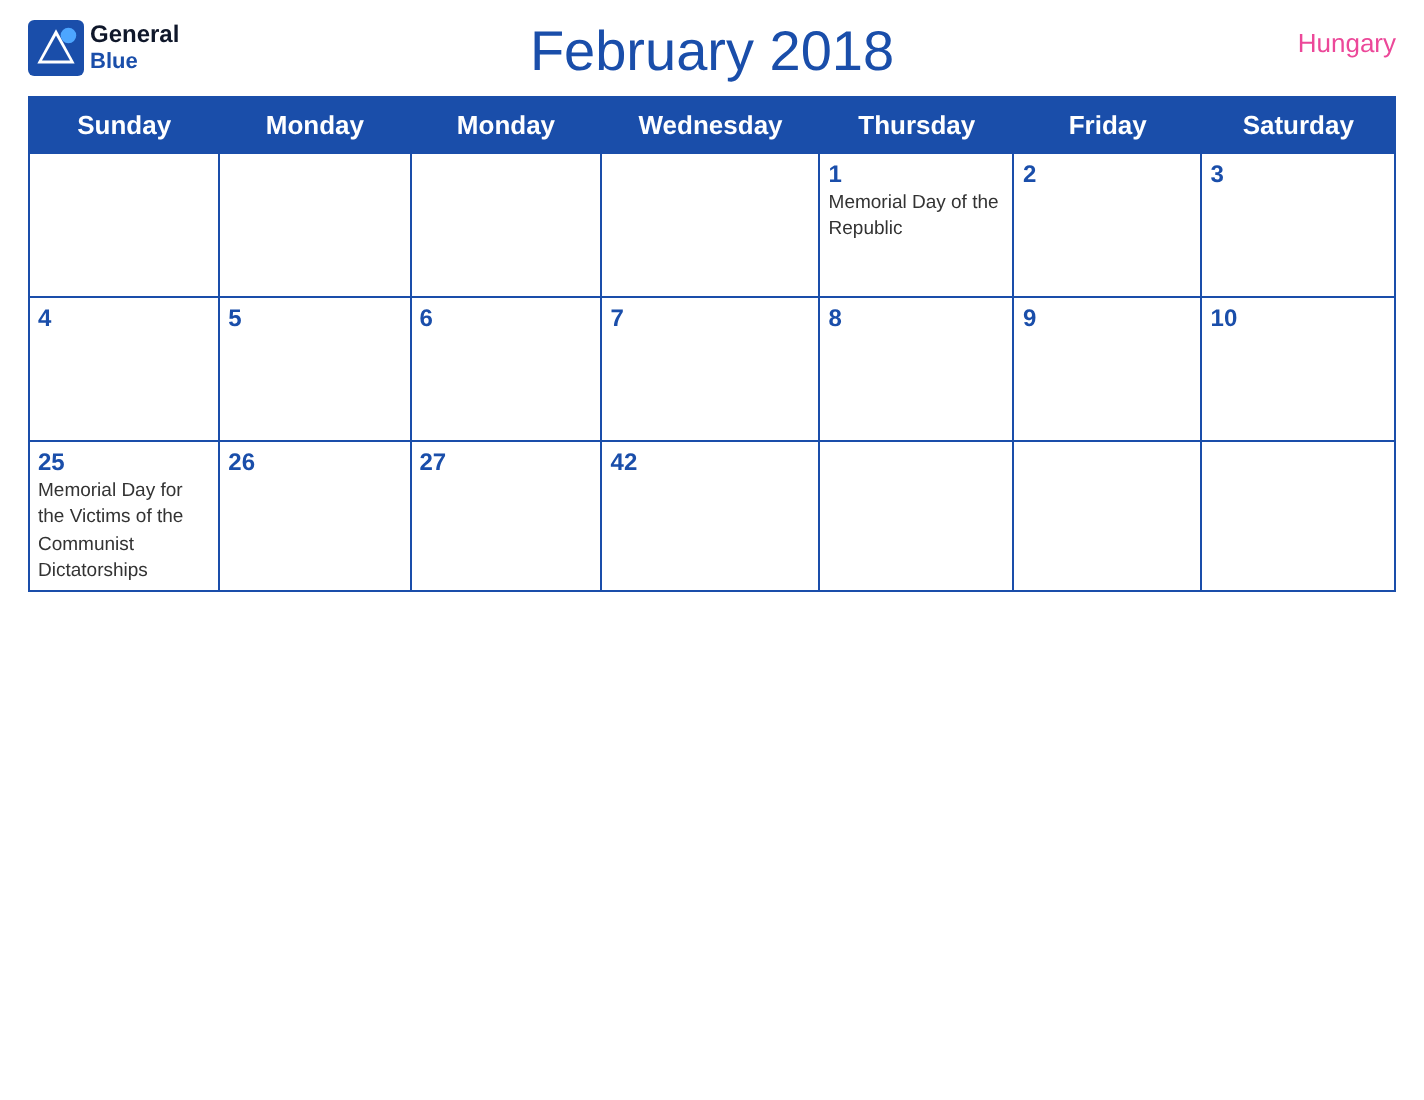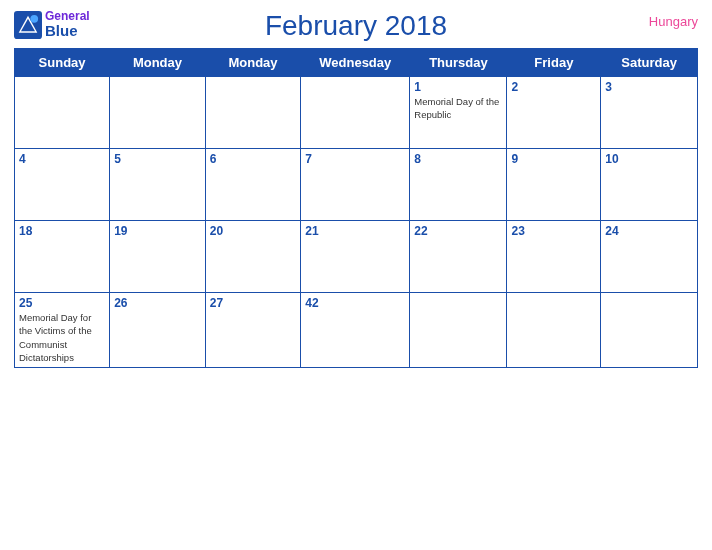--- a/index.html
+++ b/index.html
@@ -29,28 +29,28 @@
       display: flex;
       align-items: center;
     }
     .logo-text {
       display: flex;
       flex-direction: column;
       font-size: 11px;
       line-height: 1.1;
     }
     .logo-general {
-      color: #6d28d9;
+      color: #0f172a;
       font-weight: bold;
       font-size: 12px;
     }
     .logo-blue {
       color: #1a4eaa;
       font-weight: bold;
-      font-size: 15px;
+      font-size: 11px;
     }
     .logo-icon {
       width: 28px;
       height: 28px;
       margin-right: 3px;
     }
     .calendar-title {
       font-size: 28px;
       font-weight: normal;
       color: #1a4eaa;
@@ -165,43 +165,20 @@
             <span class="day-num">8</span>
           </td>
           <td>
             <span class="day-num">9</span>
           </td>
           <td>
             <span class="day-num">10</span>
           </td>
         </tr>
         <tr>
-          <td>
-            <span class="day-num">18</span>
-          </td>
-          <td>
-            <span class="day-num">19</span>
-          </td>
-          <td>
-            <span class="day-num">20</span>
-          </td>
-          <td>
-            <span class="day-num">21</span>
-          </td>
-          <td>
-            <span class="day-num">22</span>
-          </td>
-          <td>
-            <span class="day-num">23</span>
-          </td>
-          <td>
-            <span class="day-num">24</span>
-          </td>
-        </tr>
-        <tr>
           <td><span class="day-num">25</span><span class="holiday-text">Memorial Day for the Victims of the Communist Dictatorships</span></td>
           <td>
             <span class="day-num">26</span>
           </td>
           <td>
             <span class="day-num">27</span>
           </td>
           <td>
             <span class="day-num">42</span>
           </td>

